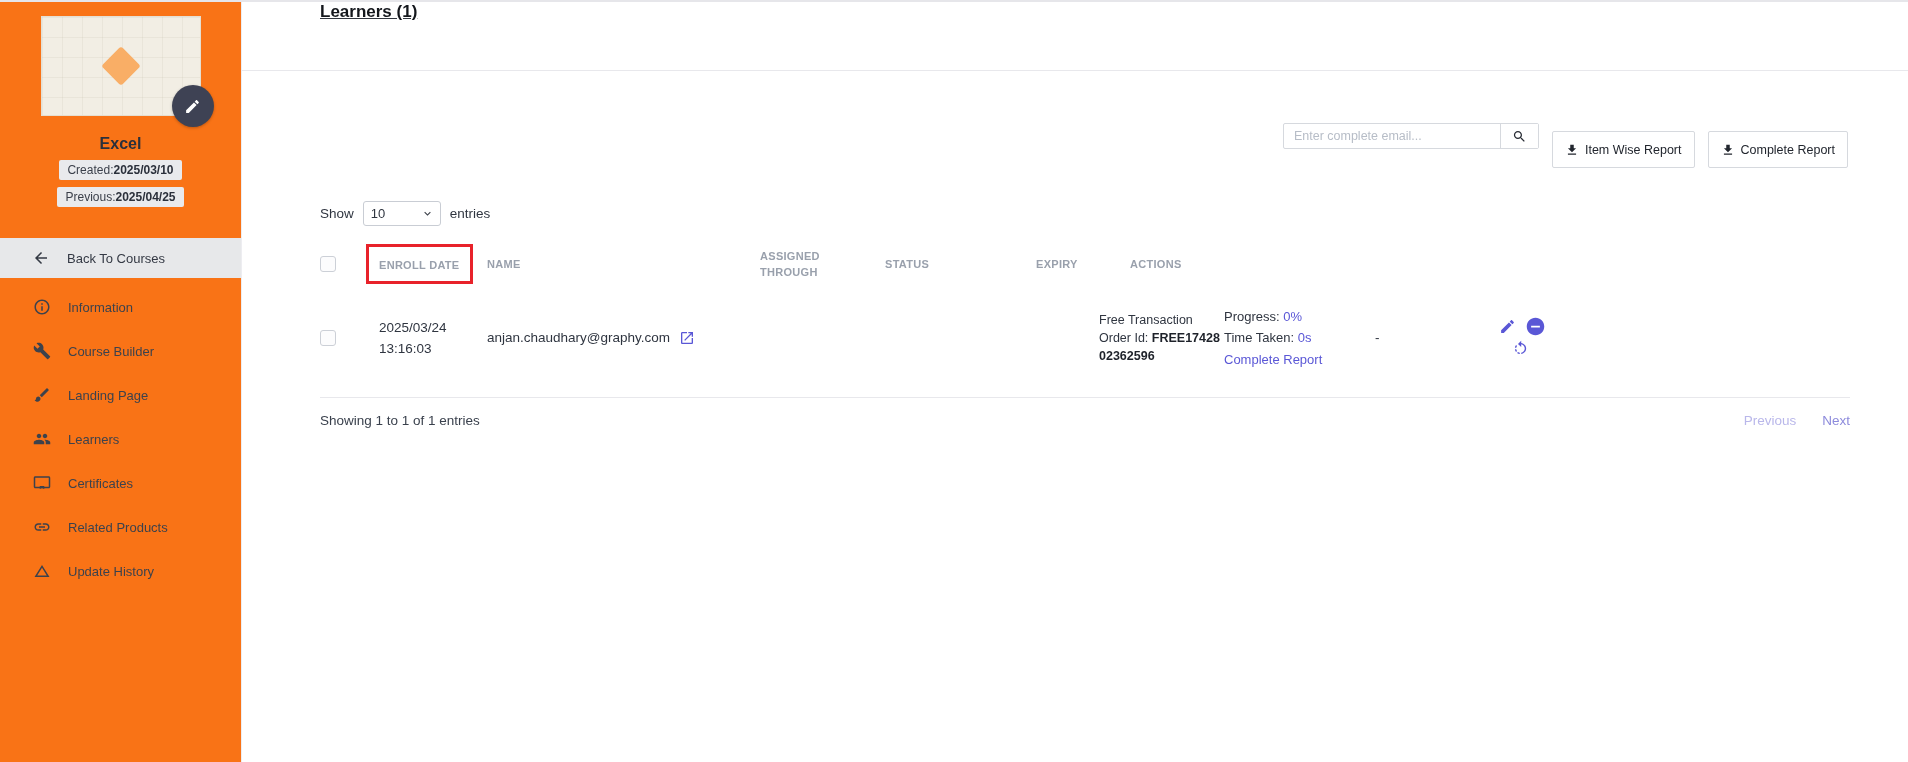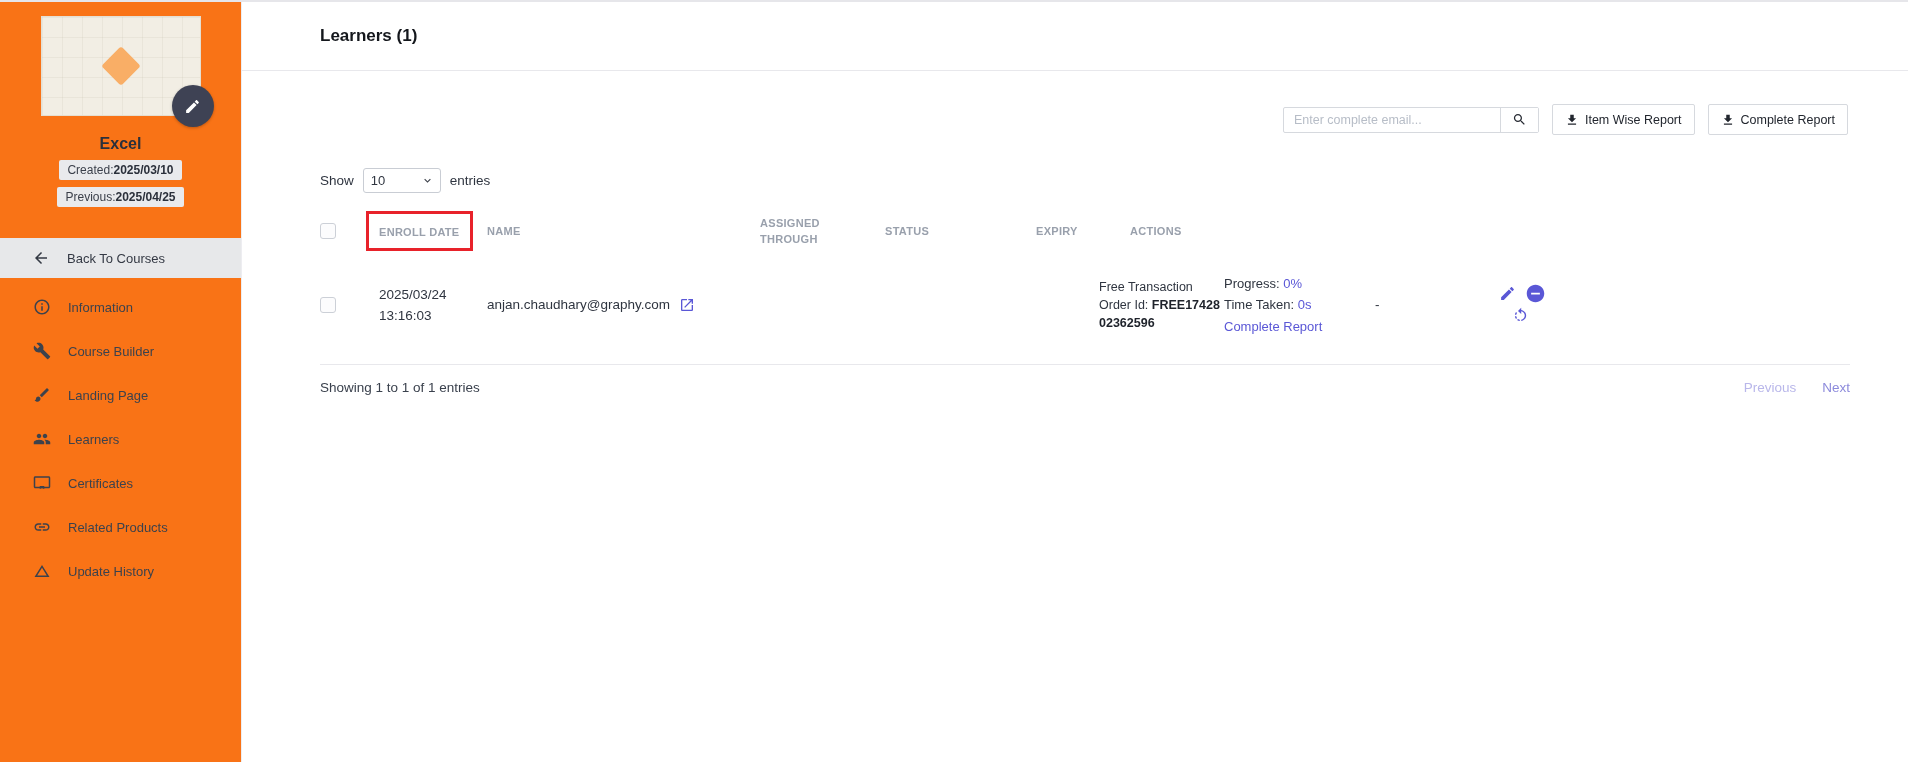--- a/index.html
+++ b/index.html
@@ -33,31 +33,31 @@
     padding-left:32px; cursor:pointer; }
   .back-item svg { width:18px; height:18px; fill:#343944; }
   .back-item span.lbl { font-size:13px; color:#343944; }
   .nav { margin-top:7px; }
   .nav-item { height:44px; display:flex; align-items:center; gap:17px; padding-left:33px; cursor:pointer; }
   .nav-item svg { width:18px; height:18px; fill:#3d424c; flex:none; }
   .nav-item span.lbl { font-size:13px; color:#3d424c; }
 
   
   .main { flex:1; background:#fff; position:relative; }
-  .main-header { height:69px; border-bottom:1px solid #e8e8ec; display:flex; align-items:center; }
+  .main-header { height:69px; border-bottom:1px solid #e8e8ec; display:flex; align-items:flex-start;text-decoration:underline; }
   .page-title { font-size:17px; font-weight:700; color:#14171c; margin-left:78px; }
 
   .toolbar { margin-top:33px; display:flex; justify-content:flex-end; align-items:center; gap:13px; padding-right:60px; }
   .search-group { display:flex; align-items:stretch; border:1px solid #d6d9de; border-radius:2px; height:26px; width:256px; background:#fff; }
   .search-group input { flex:1; border:none; outline:none; padding:0 10px; font-size:12.5px; color:#32373f; font-family:inherit; background:transparent; }
   .search-group input::placeholder { color:#b7bdc7; }
   .search-btn { width:38px; border-left:1px solid #d6d9de; display:flex; align-items:center; justify-content:center; cursor:pointer; background:#fff; }
   .search-btn svg { width:15px; height:15px; fill:#272b33; }
-  .report-btn { display:flex; align-items:center; gap:6px; height:31px; padding:0 12px; border:1px solid #d6d9de; border-radius:2px;
-    background:#fff; font-size:12.5px; color:#22262e; cursor:pointer; white-space:nowrap; }
+  .report-btn { display:flex; align-items:center; gap:6px; height:37px; padding:0 12px; border:1px solid #d6d9de; border-radius:2px;
+    background:#fff; font-size:12.5px; color:#22262e; cursor:pointer; white-space:nowrap;margin-top:27px; }
   .report-btn svg { width:14px; height:14px; fill:#22262e; }
 
   .controls-row { margin-top:33px; padding-left:78px; display:flex; align-items:center; gap:9px; font-size:13.5px; color:#2f3540; }
   .select-wrap { position:relative; }
   .select-wrap select { appearance:none; -webkit-appearance:none; width:78px; height:25px; border:1px solid #c9cdd4; border-radius:3px;
     background:#fff; font-size:13px; color:#2f3540; padding:0 22px 0 7px; font-family:inherit; outline:none; }
   .select-wrap svg { position:absolute; right:7px; top:6px; width:13px; height:13px; fill:#3a3f49; pointer-events:none; }
 
   .thead { margin-top:17px; padding-left:78px; display:flex; align-items:center; min-height:42px; }
   .th { font-size:11px; font-weight:700; color:#99a0ac; letter-spacing:.3px; line-height:1.5; }

